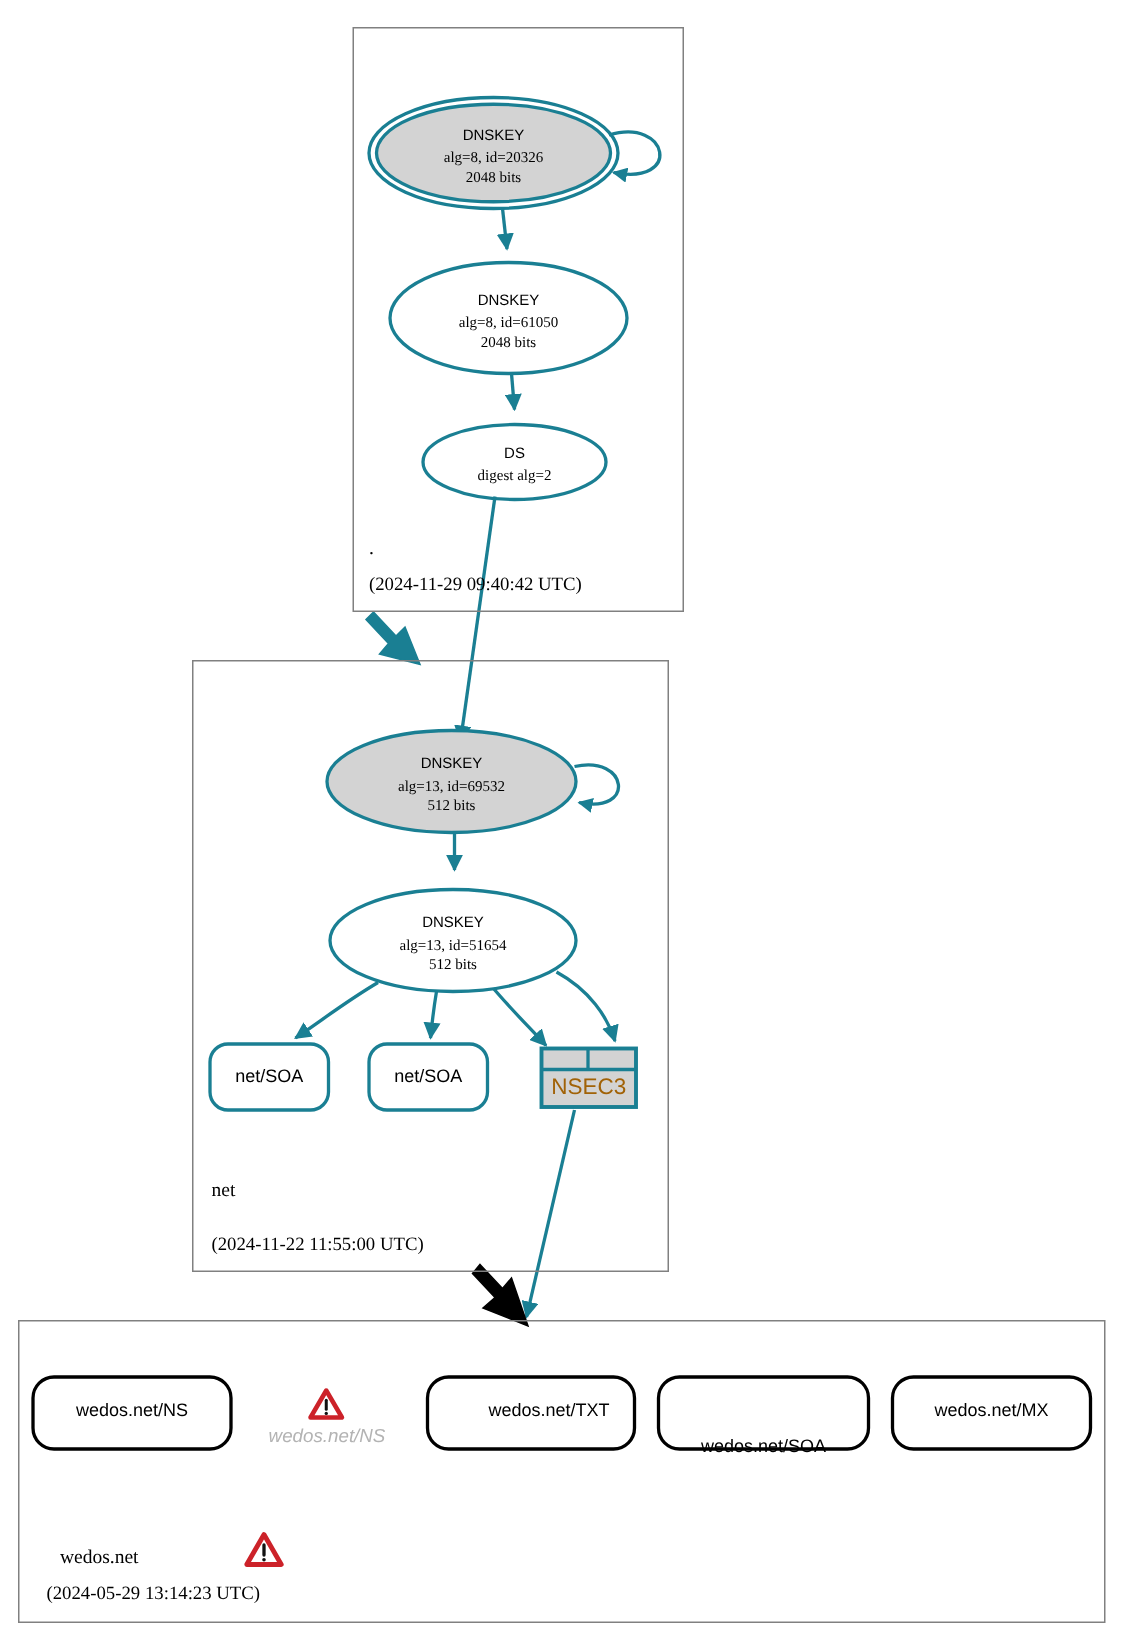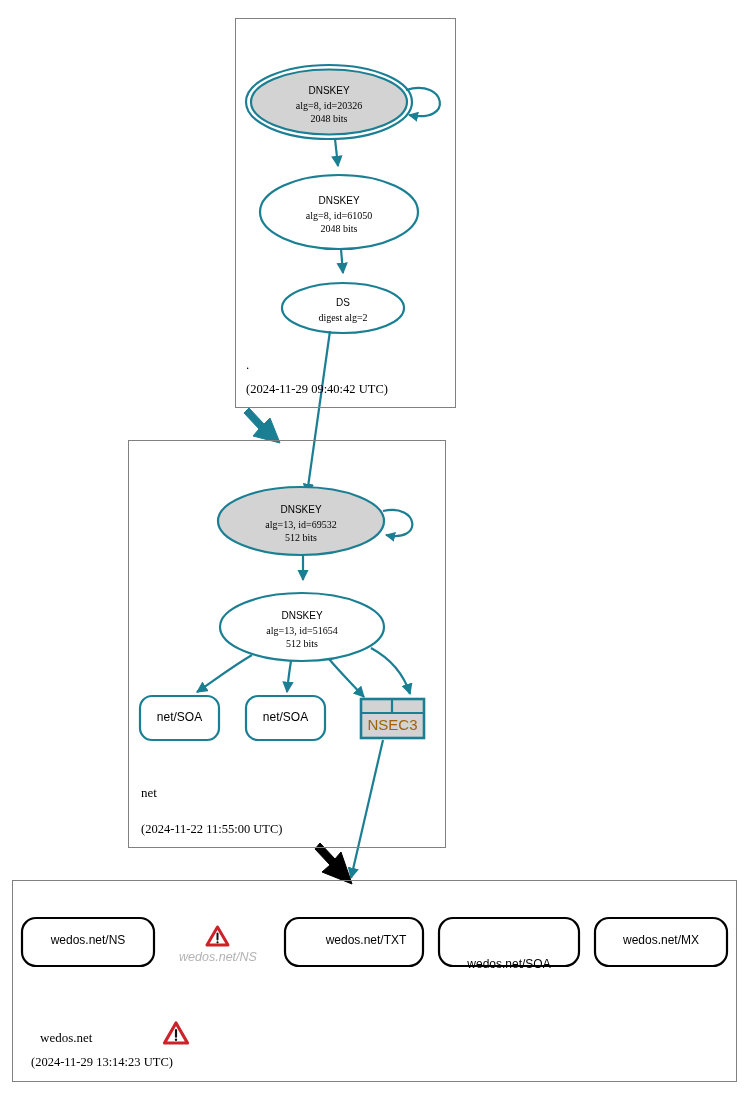--- a/index.html
+++ b/index.html
@@ -218,21 +218,21 @@
   <div class="zone-box" style="left:128px; top:440px; width:318px; height:408px;"></div>
   <div class="zone-box" style="left:12px; top:880px; width:725px; height:202px;"></div>
 
   <div class="zone-label" style="left:246px; top:357px;">.</div>
   <div class="zone-time" style="left:246px; top:382px;text-align:center;">(2024-11-29 09:40:42 UTC)</div>
 
   <div class="zone-label" style="left:141px; top:785px;text-align:center;">net</div>
   <div class="zone-time" style="left:141px; top:822px;">(2024-11-22 11:55:00 UTC)</div>
 
   <div class="zone-label" style="left:40px; top:1030px;">wedos.net</div>
-  <div class="zone-time" style="left:31px; top:1055px;">(2024-11-29 13:14:23 UTC)</div>
+  <div class="zone-time" style="left:31px; top:1055px;">(2024-05-29 13:14:23 UTC)</div>
 
   <div class="node-text" style="left:249px; top:82px; width:160px;">
     <div class="t-main">DNSKEY</div>
     <div class="t-sub">alg=8, id=20326</div>
     <div class="t-sub">2048 bits</div>
   </div>
 
   <div class="node-text" style="left:259px; top:192px; width:160px;">
     <div class="t-main">DNSKEY</div>
     <div class="t-sub">alg=8, id=61050</div>

